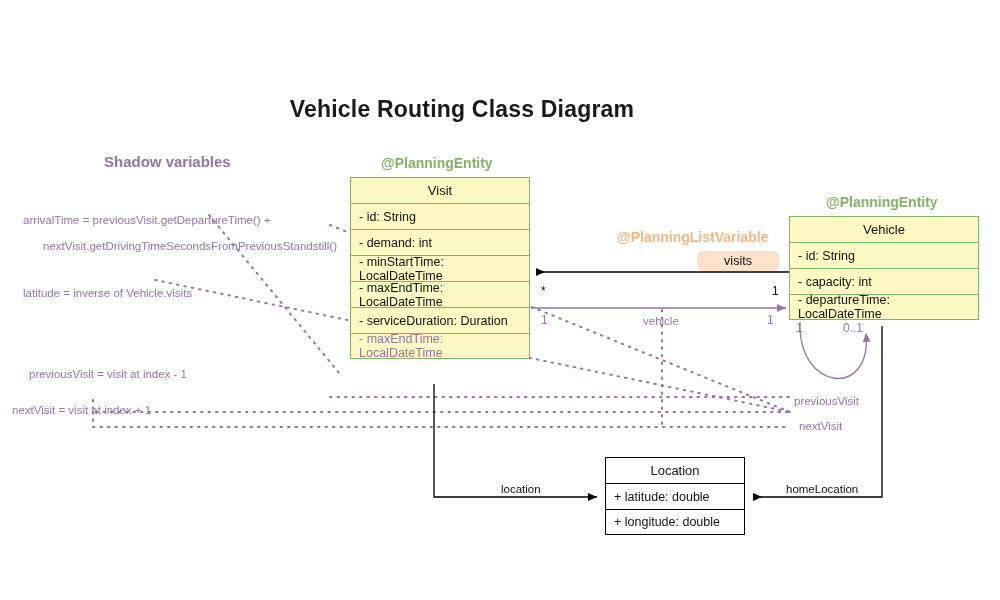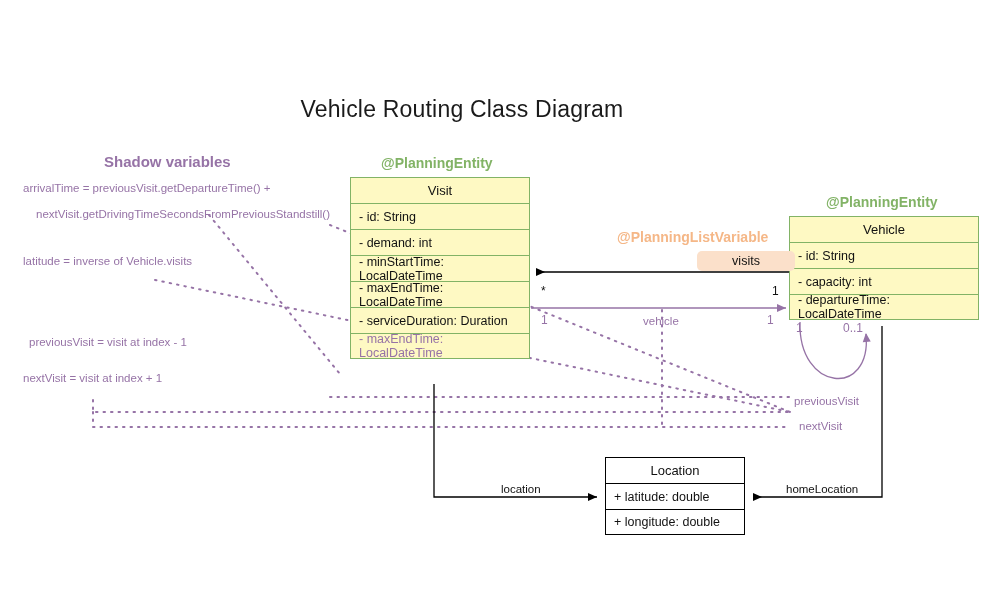--- a/index.html
+++ b/index.html
@@ -6,21 +6,21 @@
   body{
     width:1000px;height:600px;background:#ffffff;
     font-family:"Liberation Sans",sans-serif;
     position:relative;overflow:hidden;
   }
   .canvas{position:absolute;inset:0;}
   svg.wires{position:absolute;left:0;top:0;width:1000px;height:600px;}
 
   .diagram-title{
     position:absolute;left:0;top:96px;width:924px;text-align:center;
-    font-size:23px;font-weight:normal;color:#1a1a1a;letter-spacing:.2px;
+    font-size:23px;font-weight:bold;color:#1a1a1a;letter-spacing:.2px;
   }
 
   
   .class-box{position:absolute;box-sizing:border-box;}
   .class-box .row{
     box-sizing:border-box;border:1px solid #82b366;border-bottom:none;
     background:#fef9c3;font-size:12.5px;color:#111;
     padding:0 8px;display:flex;align-items:center;height:26px;
   }
   .class-box .row.last{border-bottom:1px solid #82b366;}
@@ -43,21 +43,21 @@
     font-size:12.5px;color:#111;display:flex;align-items:center;
     justify-content:center;height:20px;
   }
 
   
   .shadow-title{
     position:absolute;font-size:15px;font-weight:bold;color:#9673a6;
     white-space:nowrap;
   }
   .shadow-line{
-    position:absolute;font-size:11.5px;color:#9673a6;white-space:nowrap;
+    position:absolute;font-size:11.5px;color:#9673a6;white-space:nowrap;margin-top:32px;
   }
 
   
   .elabel{position:absolute;font-size:11.5px;white-space:nowrap;}
   .elabel.dark{color:#111;}
   .elabel.purple{color:#9673a6;}
   .elabel.mult{font-size:12px;}
 </style>
 </head>
 <body>
@@ -129,24 +129,24 @@
     <g>
       <path d="M882,326 L882,497 L753,497" stroke="#000" stroke-width="1.3" fill="none" marker-end="url(#arrowBlackL)"></path>
     </g>
   </svg>
 
   <div class="diagram-title">Vehicle Routing Class Diagram</div>
 
   <div class="shadow-title" style="left:104px;top:153px;">Shadow variables</div>
 
   <div class="shadow-line" style="left:23px;top:182px;">arrivalTime = previousVisit.getDepartureTime() +</div>
-  <div class="shadow-line" style="left:36px;top:208px;">nextVisit.getDrivingTimeSecondsFromPreviousStandstill()</div>
+  <div class="shadow-line" style="left:43px;top:208px;">nextVisit.getDrivingTimeSecondsFromPreviousStandstill()</div>
   <div class="shadow-line" style="left:23px;top:255px;">latitude = inverse of Vehicle.visits</div>
   <div class="shadow-line" style="left:23px;top:336px;padding-left:6px;">previousVisit = visit at index - 1</div>
-  <div class="shadow-line" style="left:23px;top:372px;">nextVisit = visit at index + 1</div>
+  <div class="shadow-line" style="left:12px;top:372px;">nextVisit = visit at index + 1</div>
 
   <div class="stereotype green" style="left:381px;top:155px;">@PlanningEntity</div>
 
   <div class="class-box" style="left:350px;top:177px;width:180px;">
     <div class="row title">Visit</div>
     <div class="row">- id: String</div>
     <div class="row">- demand: int</div>
     <div class="row">- minStartTime: LocalDateTime</div>
     <div class="row">- maxEndTime: LocalDateTime</div>
     <div class="row">- serviceDuration: Duration</div>
@@ -163,21 +163,21 @@
   </div>
 
   <div class="class-box plain" style="left:605px;top:457px;width:140px;">
     <div class="row title">Location</div>
     <div class="row">+ latitude: double</div>
     <div class="row last">+ longitude: double</div>
   </div>
 
   <div class="stereotype orange" style="left:617px;top:229px;">@PlanningListVariable</div>
 
-  <div class="badge" style="left:697px;top:251px;width:98px;">visits</div>
+  <div class="badge" style="left:697px;top:251px;width:82px;">visits</div>
 
   <div class="elabel dark mult" style="left:541px;top:284px;">*</div>
   <div class="elabel dark mult" style="left:772px;top:284px;">1</div>
 
   <div class="elabel purple mult" style="left:541px;top:313px;">1</div>
   <div class="elabel purple" style="left:643px;top:315px;">vehicle</div>
   <div class="elabel purple mult" style="left:767px;top:313px;">1</div>
 
   <div class="elabel purple mult" style="left:796px;top:321px;">1</div>
   <div class="elabel purple mult" style="left:843px;top:321px;">0..1</div>

